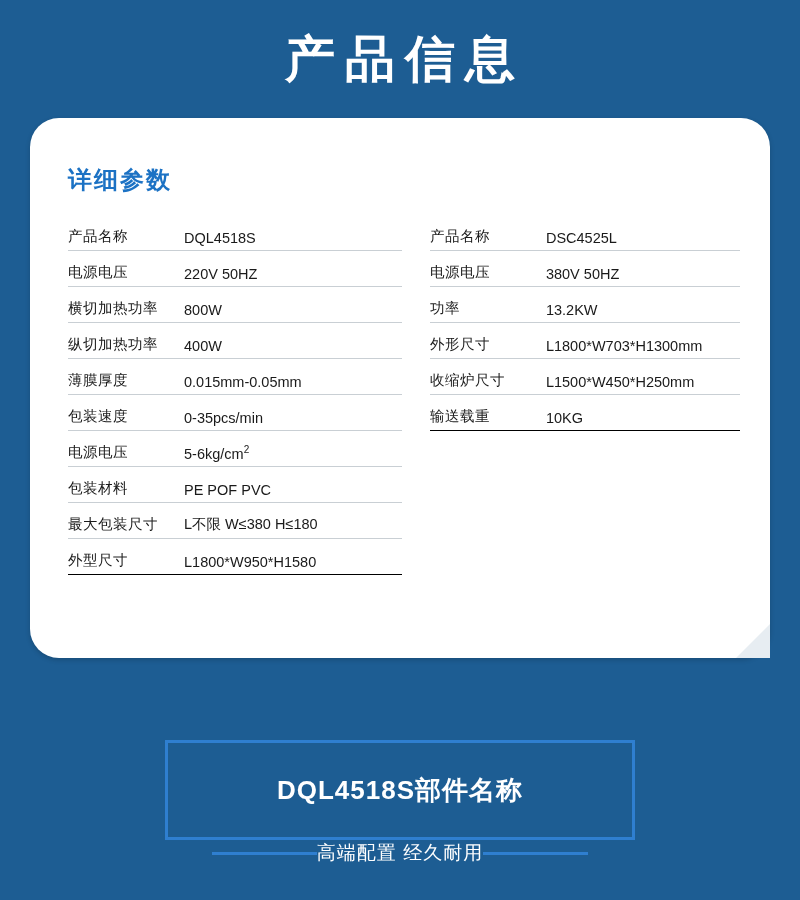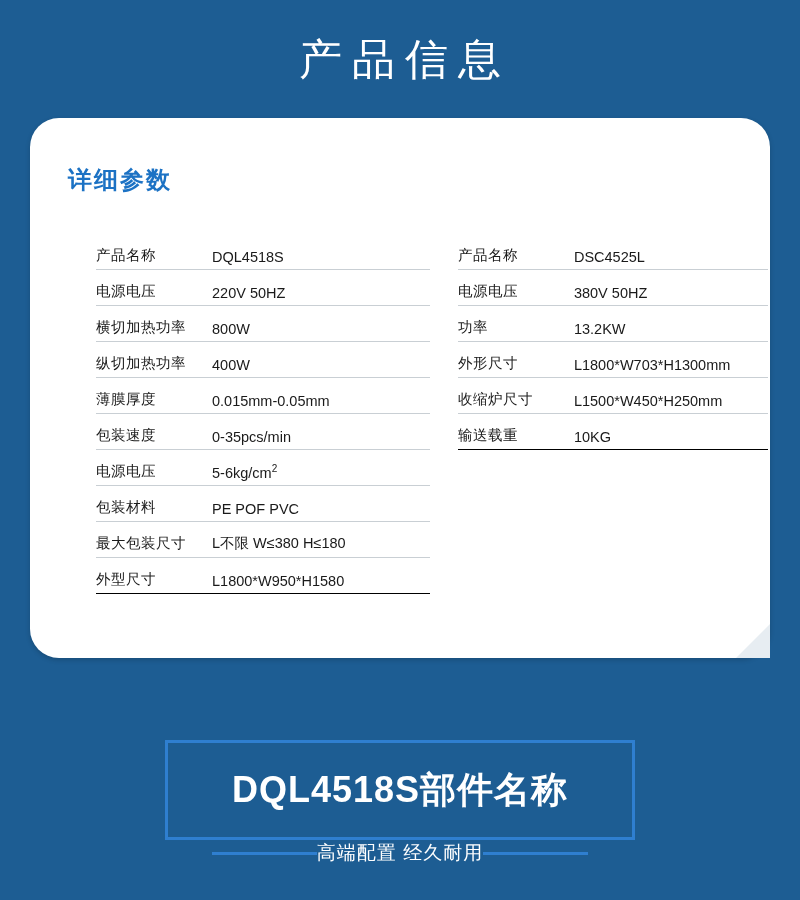--- a/index.html
+++ b/index.html
@@ -22,22 +22,22 @@
   }
   
   .header {
     height: 118px;
     display: flex;
     align-items: center;
     justify-content: center;
   }
   .header-title {
     color: #ffffff;
-    font-size: 43px;
-    font-weight: normal;
+    font-size: 50px;
+    font-weight: bold;
     letter-spacing: 10px;
     text-indent: 10px;
     line-height: 1;
     text-align: center;
   }
   
   .card {
     position: absolute;
     left: 30px;
     top: 118px;
@@ -64,25 +64,24 @@
     top: 46px;
     color: #1c72c4;
     font-size: 24px;
     font-weight: bold;
     letter-spacing: 2px;
   }
   
   .specs {
     position: absolute;
     left: 38px;
-    top: 116px;
+    top: 97px;
     width: 672px;
     display: flex;
     gap: 4px;
-    margin-left: 28px;
   }
   .spec-col {
     width: 336px;
     box-sizing: border-box;
   }
   .spec-col.right {
     padding-left: 24px;
   }
   .spec-row {
     display: flex;
@@ -127,21 +126,21 @@
     width: 470px;
     height: 100px;
     border: 3px solid #2f7fd0;
     box-sizing: border-box;
     display: flex;
     align-items: center;
     justify-content: center;
   }
   .banner-title {
     color: #ffffff;
-    font-size: 36px;
+    font-size: 26px;
     font-weight: bold;
     letter-spacing: 1px;
     white-space: nowrap;
   }
   .banner-sub-wrap {
     position: absolute;
     left: 0;
     top: 140px;
     width: 800px;
     display: flex;

